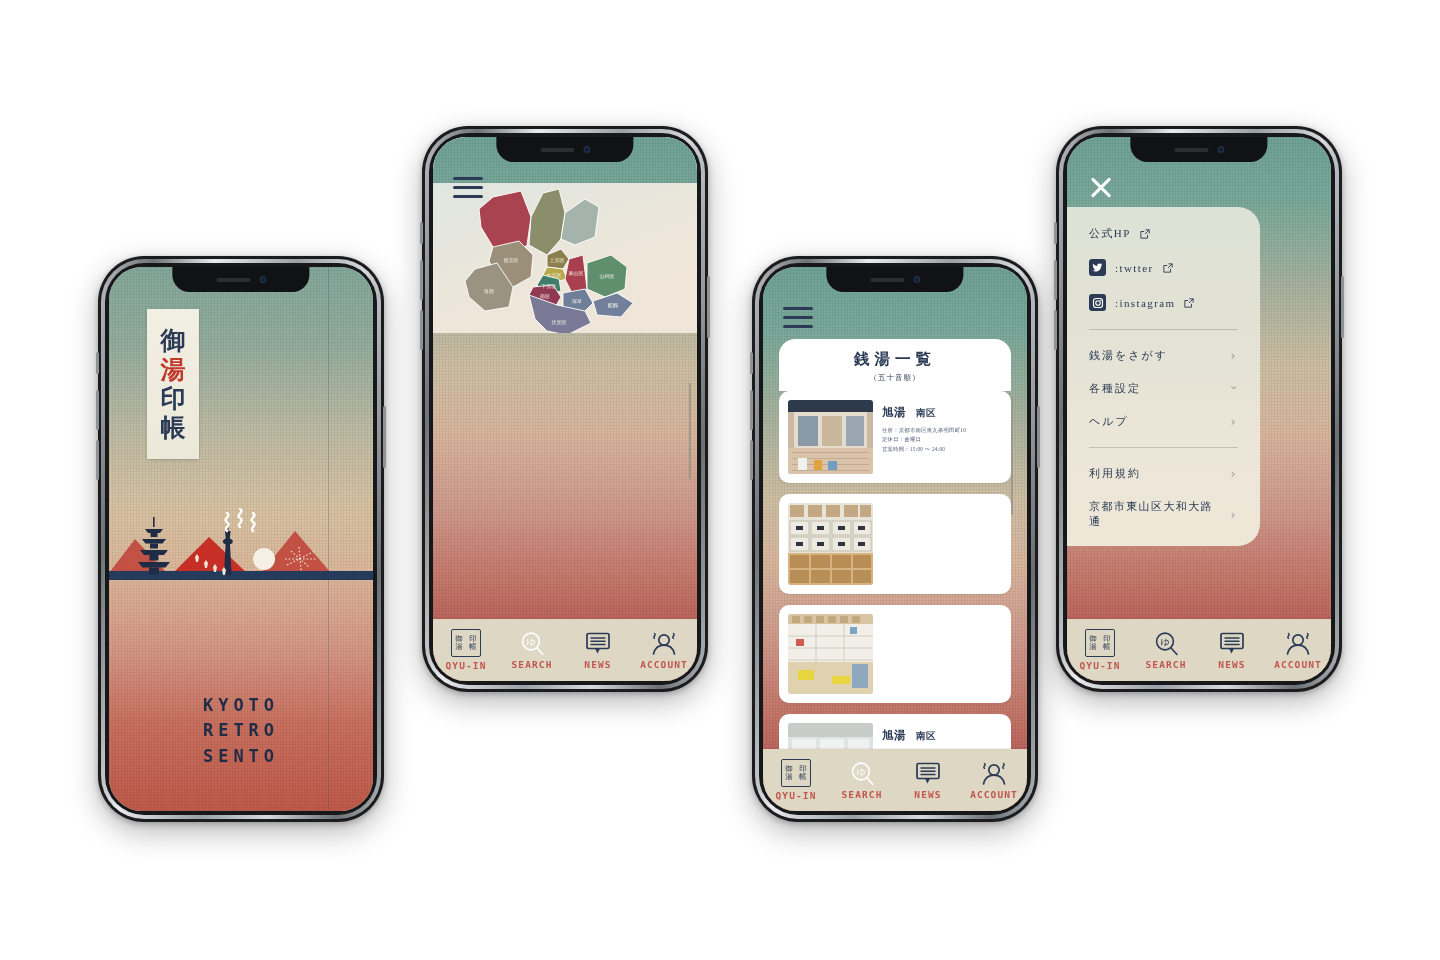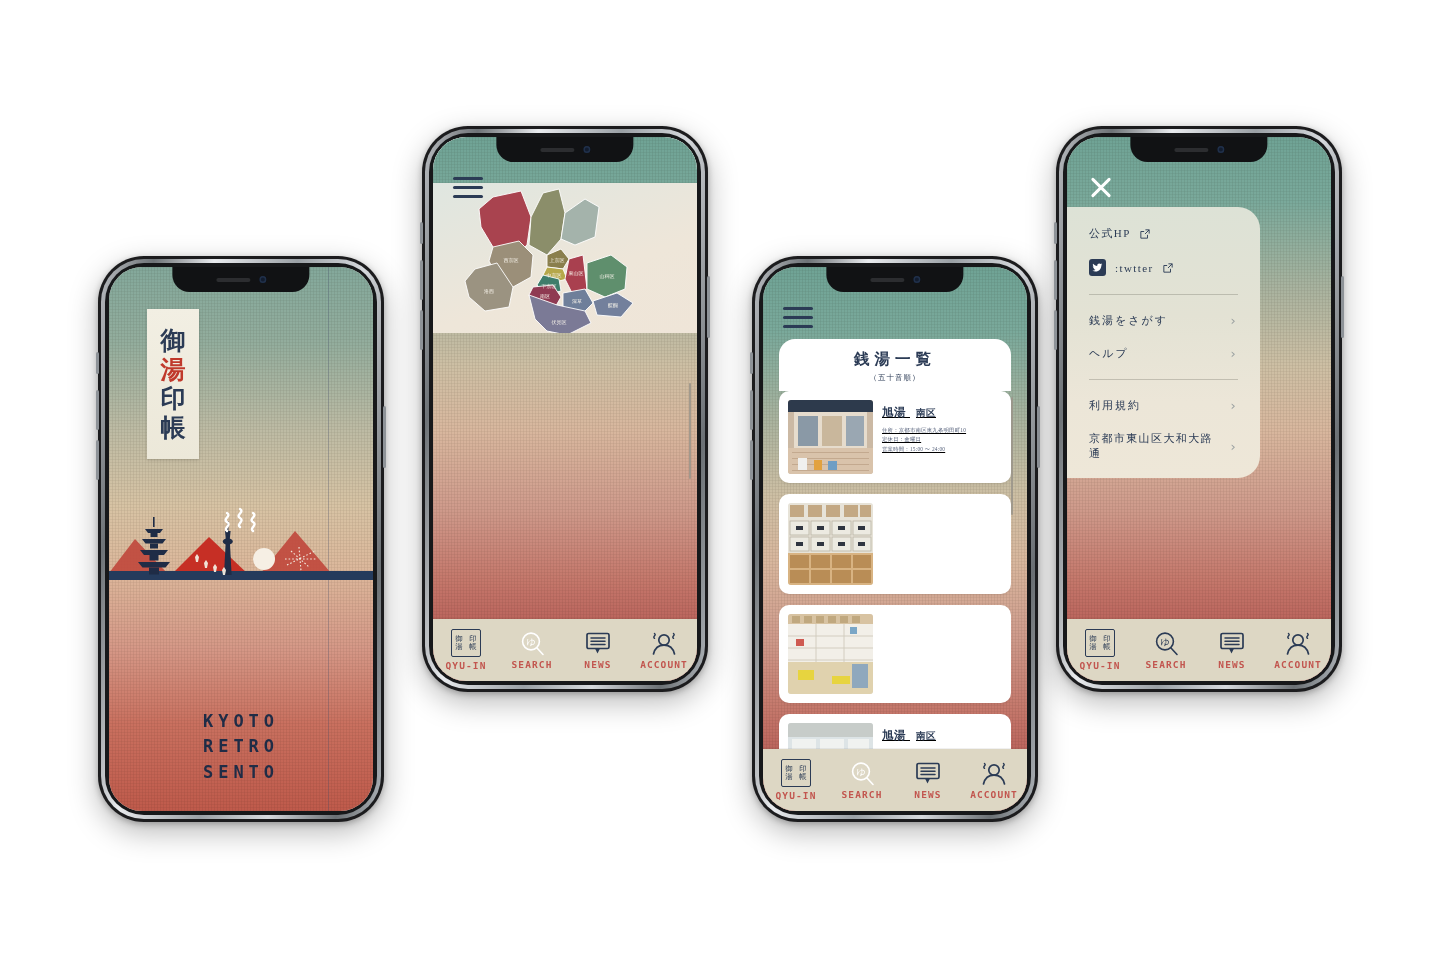--- a/index.html
+++ b/index.html
@@ -78,21 +78,21 @@
 
   
   .listhead{position:absolute;left:16px;right:16px;top:72px;height:52px;background:#fff;
     border-radius:16px 16px 0 0;text-align:center;padding-top:10px;box-sizing:border-box;z-index:12;}
   .listhead .t{font-size:15.5px;letter-spacing:5px;color:#2b3b55;font-weight:700;}
   .listhead .s{font-size:7.5px;color:#2b3b55;letter-spacing:1px;margin-top:3px;}
   .listbody{position:absolute;left:16px;right:16px;top:124px;bottom:62px;overflow:hidden;}
   .item{background:#fff;border-radius:10px;margin-bottom:11px;padding:9px;display:flex;gap:9px;
     box-shadow:0 1px 3px rgba(0,0,0,.07);}
   .thumb{width:85px;flex:none;border-radius:3px;overflow:hidden;position:relative;}
-  .iteminfo{flex:1;min-width:0;padding-top:2px;text-decoration:underline;}
+  .iteminfo{flex:1;min-width:0;padding-top:2px;}
   .iname{color:#2b3b55;font-weight:700;font-size:11.5px;letter-spacing:.5px;}
   .iarea{color:#2b3b55;font-weight:700;font-size:9.5px;margin-left:6px;letter-spacing:.5px;}
   .imeta{color:#55607a;font-size:5.4px;line-height:1.75;margin-top:6px;letter-spacing:.2px;}
 
   
   .menucard{position:absolute;left:0;top:70px;width:73%;background:#dbe0d4;
     border-radius:0 22px 22px 0;padding:6px 0 4px;z-index:20;
     background:linear-gradient(180deg,#dde2d6 0%,#e3e2d4 40%,#ece6d8 72%,#eee7d8 100%);}
   .menucard .sec{padding:4px 0;}
   .menucard .div{height:1px;background:rgba(90,90,80,.28);margin:5px 22px;}
@@ -107,21 +107,21 @@
   
   .splash-grad{background:linear-gradient(180deg,
       #83a89b 0%, #93ad9d 14%, #bdbba4 30%, #d7c3a4 44%,
       #dcb79b 56%, #d59887 70%, #c9705f 84%, #bf5a4b 100%);}
   .tanzaku{position:absolute;left:38px;top:42px;width:52px;height:150px;
     background:linear-gradient(180deg,#f2efe3,#ece8d9);
     box-shadow:0 1px 3px rgba(0,0,0,.16);
     display:flex;flex-direction:column;align-items:center;justify-content:center;gap:4px;}
   .tanzaku span{font-size:25px;line-height:1;color:#2b3b55;font-weight:700;
     font-family:"DejaVu Serif", serif;}
-  .logo3{position:absolute;left:0;right:0;bottom:26px;text-align:center;
+  .logo3{position:absolute;left:0;right:0;bottom:42px;text-align:center;
     font-family:"DejaVu Sans Mono", monospace;font-weight:700;color:#1f2c46;
     font-size:17px;letter-spacing:5px;line-height:1.5;}
 </style>
 </head>
 <body>
 
 <div class="stage">
 
   <div class="phone" style="left:98px;top:256px;width:286px;height:566px;">
     <div class="band"></div>
@@ -597,28 +597,46 @@
               <svg width="11" height="11" viewBox="0 0 16 16">
                   <path fill="#fff" d="M15,3.5c-0.5,0.25-1.1,0.4-1.7,0.5c0.6-0.36,1.06-0.95,1.28-1.64c-0.57,0.34-1.2,0.58-1.86,0.71 C12.17,2.5,11.4,2.15,10.55,2.15c-1.63,0-2.95,1.32-2.95,2.95c0,0.23,0.03,0.46,0.08,0.67C5.22,5.65,3.04,4.47,1.58,2.68 C1.33,3.12,1.19,3.62,1.19,4.16c0,1.02,0.52,1.93,1.31,2.46C2.02,6.6,1.57,6.47,1.18,6.25v0.04c0,1.43,1.02,2.62,2.37,2.89 C3.3,9.25,3.04,9.29,2.77,9.29c-0.19,0-0.37-0.02-0.55-0.05c0.37,1.17,1.46,2.02,2.75,2.04c-1.01,0.79-2.28,1.26-3.66,1.26 c-0.24,0-0.47-0.01-0.7-0.04c1.31,0.84,2.86,1.33,4.53,1.33c5.43,0,8.4-4.5,8.4-8.4l-0.01-0.38C14.1,4.63,14.6,4.1,15,3.5z"></path>
                 </svg>
             </span>
             <span>:twtter</span>
             <svg class="extico" viewBox="0 0 12 12">
               <path d="M1,3 h4 M1,3 v8 h8 v-4" fill="none" stroke="#2b3b55" stroke-width="1.1"></path>
               <path d="M6.5,1 h4.5 v4.5 M11,1 L6,6" fill="none" stroke="#2b3b55" stroke-width="1.1"></path>
             </svg>
           </div>
+          <div class="mrow link">
+            <span class="sq">
+              <svg width="12" height="12" viewBox="0 0 16 16">
+                <rect x="2" y="2" width="12" height="12" rx="3.4" fill="none" stroke="#fff" stroke-width="1.5"></rect>
+                <circle cx="8" cy="8" r="3" fill="none" stroke="#fff" stroke-width="1.5"></circle>
+                <circle cx="11.8" cy="4.3" r="0.9" fill="#fff"></circle>
+              </svg>
+            </span>
+            <span>:instagram</span>
+            <svg class="extico" viewBox="0 0 12 12">
+              <path d="M1,3 h4 M1,3 v8 h8 v-4" fill="none" stroke="#2b3b55" stroke-width="1.1"></path>
+              <path d="M6.5,1 h4.5 v4.5 M11,1 L6,6" fill="none" stroke="#2b3b55" stroke-width="1.1"></path>
+            </svg>
+          </div>
         </div>
 
         <div class="div"></div>
 
         <div class="sec">
           <div class="mrow">
             <span>銭湯をさがす</span>
             <span class="sp">›</span>
+          </div>
+          <div class="mrow">
+            <span>各種設定</span>
+            <span class="sp" style="transform:rotate(90deg);">›</span>
           </div>
           <div class="mrow">
             <span>ヘルプ</span>
             <span class="sp">›</span>
           </div>
         </div>
 
         <div class="div"></div>
 
         <div class="sec">

